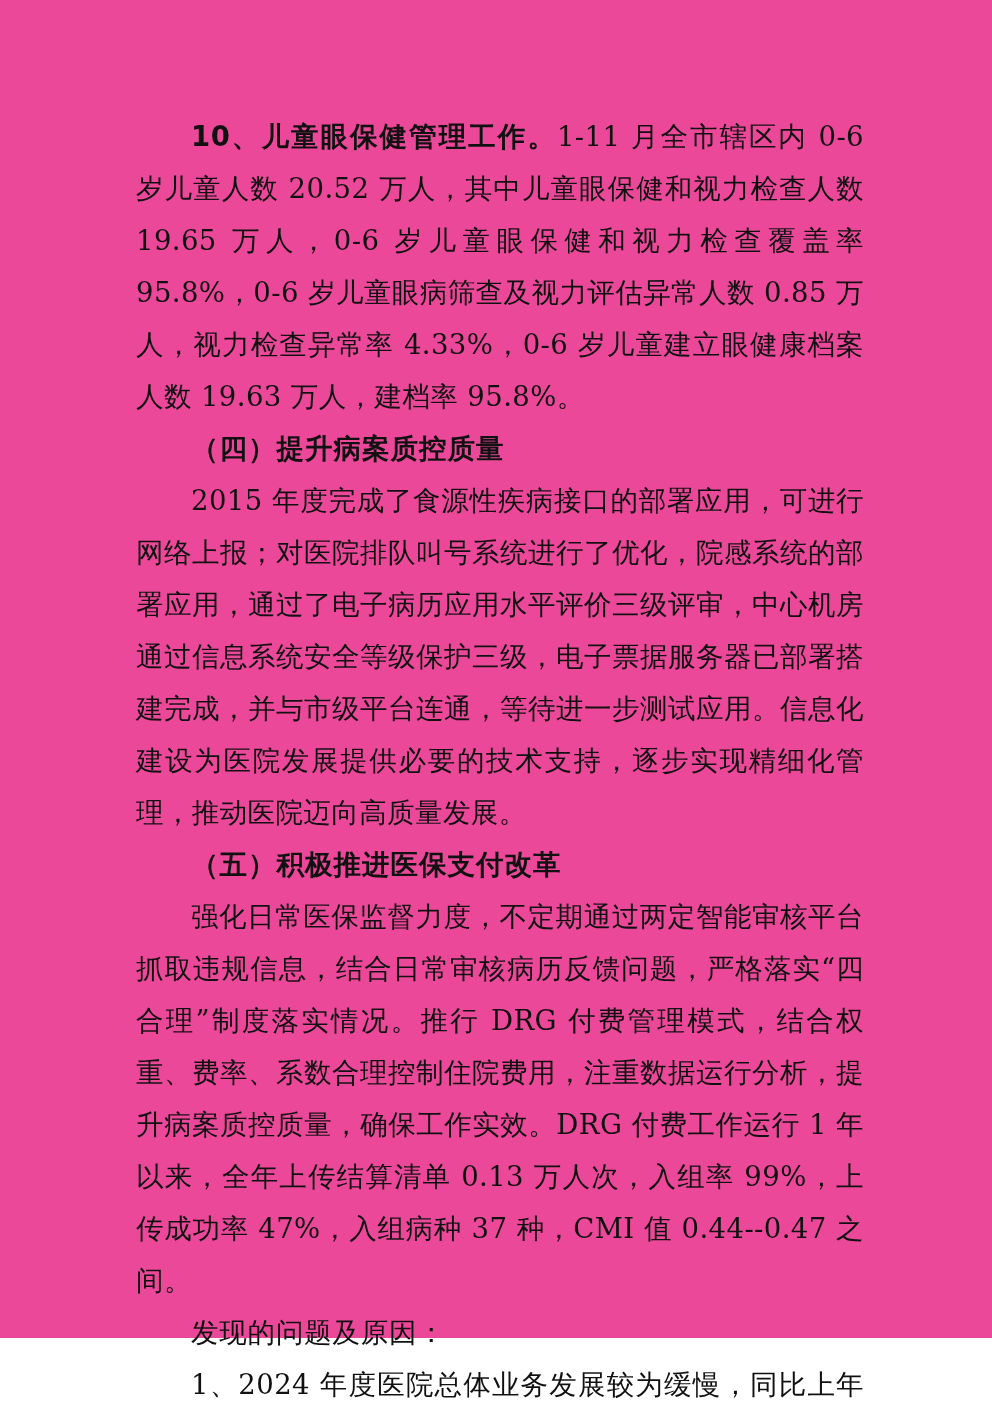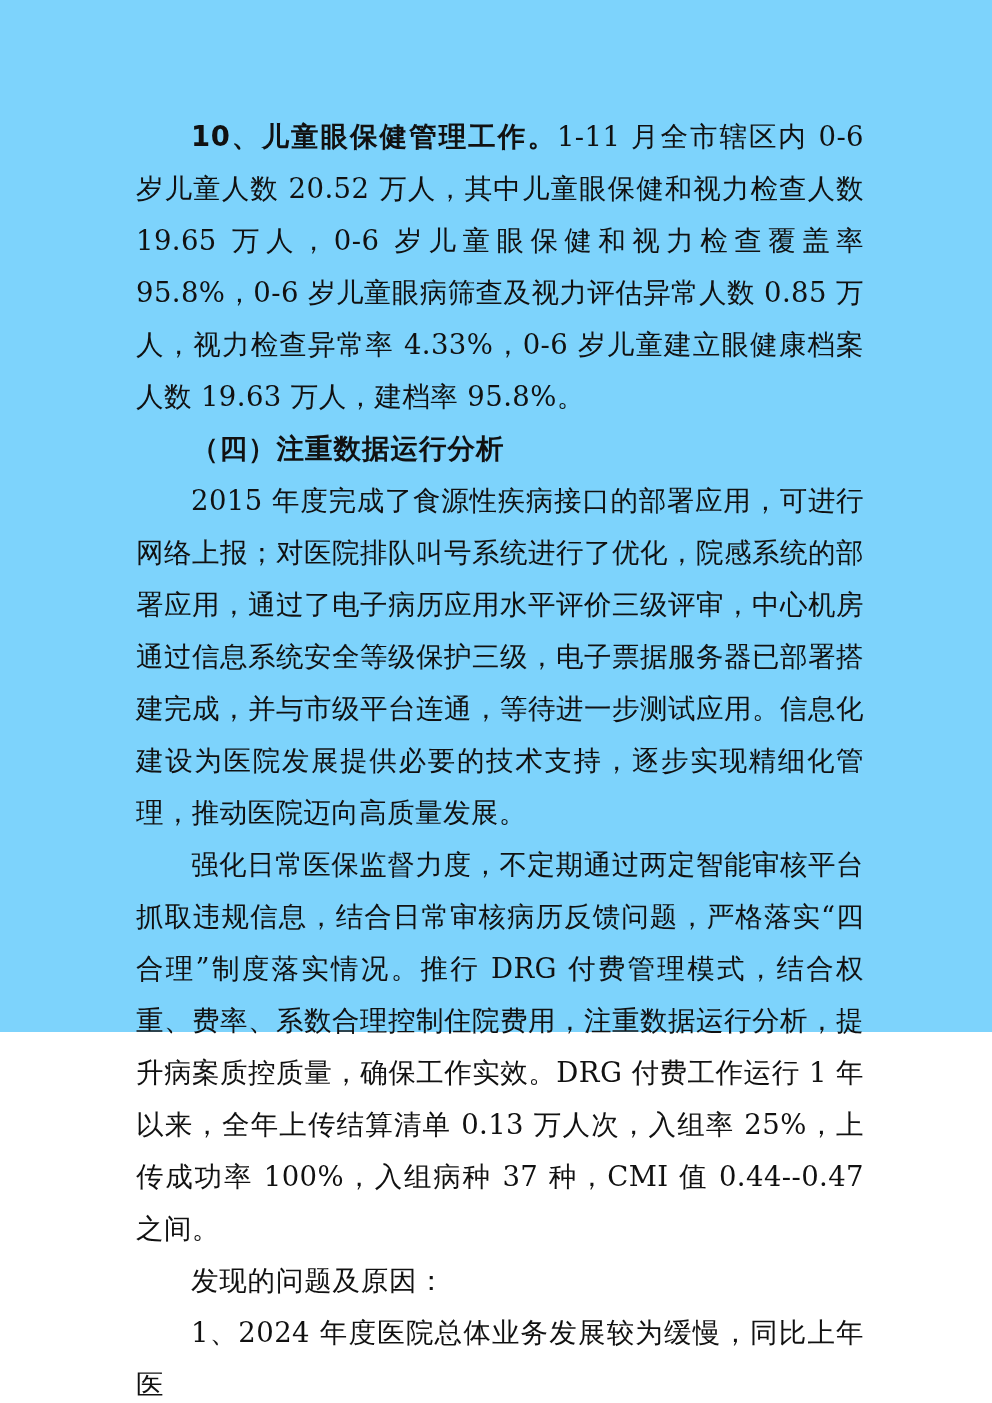--- a/index.html
+++ b/index.html
@@ -10,24 +10,24 @@
   body {
     width: 992px;
     height: 1403px;
     font-family: "DejaVu Serif", "Liberation Serif", serif;
     color: #111111;
     -webkit-font-smoothing: antialiased;
   }
   .page {
     position: relative;
     width: 992px;
-    height: 1032px;
+    height: 1338px;
     box-sizing: border-box;
     padding: 110px 128px 40px 136px;
-    background: #7dd3fc;
+    background: #ec4899;
   }
   .doc-body {
     font-size: 27.5px;
     line-height: 52px;
     text-align: justify;
     text-justify: inter-ideograph;
     letter-spacing: 0.4px;
   }
   p {
     margin: 0;
@@ -62,25 +62,26 @@
 </head>
 <body>
 
 <div class="page">
   <div class="doc-body">
 
     <p class="para">
       <span class="lead">10、儿童眼保健管理工作。</span><span class="inline-normal">1-11 月全市辖区内 0-6 岁儿童人数 20.52 万人，其中儿童眼保健和视力检查人数 19.65 万人，0-6 岁儿童眼保健和视力检查覆盖率 95.8%，0-6 岁儿童眼病筛查及视力评估异常人数 0.85 万人，视力检查异常率 4.33%，0-6 岁儿童建立眼健康档案人数 19.63 万人，建档率 95.8%。</span>
     </p>
 
-    <p class="heading">（四）注重数据运行分析</p>
+    <p class="heading">（四）提升病案质控质量</p>
 
     <p class="para">2015 年度完成了食源性疾病接口的部署应用，可进行网络上报；对医院排队叫号系统进行了优化，院感系统的部署应用，通过了电子病历应用水平评价三级评审，中心机房通过信息系统安全等级保护三级，电子票据服务器已部署搭建完成，并与市级平台连通，等待进一步测试应用。信息化建设为医院发展提供必要的技术支持，逐步实现精细化管理，推动医院迈向高质量发展。</p>
 
+    <p class="heading">（五）积极推进医保支付改革</p>
 
-    <p class="para">强化日常医保监督力度，不定期通过两定智能审核平台抓取违规信息，结合日常审核病历反馈问题，严格落实“四合理”制度落实情况。推行 DRG 付费管理模式，结合权重、费率、系数合理控制住院费用，注重数据运行分析，提升病案质控质量，确保工作实效。DRG 付费工作运行 1 年以来，全年上传结算清单 0.13 万人次，入组率 25%，上传成功率 100%，入组病种 37 种，CMI 值 0.44--0.47 之间。</p>
+    <p class="para">强化日常医保监督力度，不定期通过两定智能审核平台抓取违规信息，结合日常审核病历反馈问题，严格落实“四合理”制度落实情况。推行 DRG 付费管理模式，结合权重、费率、系数合理控制住院费用，注重数据运行分析，提升病案质控质量，确保工作实效。DRG 付费工作运行 1 年以来，全年上传结算清单 0.13 万人次，入组率 99%，上传成功率 47%，入组病种 37 种，CMI 值 0.44--0.47 之间。</p>
 
     <p class="subhead">发现的问题及原因：</p>
 
     <p class="para">1、2024 年度医院总体业务发展较为缓慢，同比上年医</p>
 
   </div>
 </div>
 
 </body></html>

